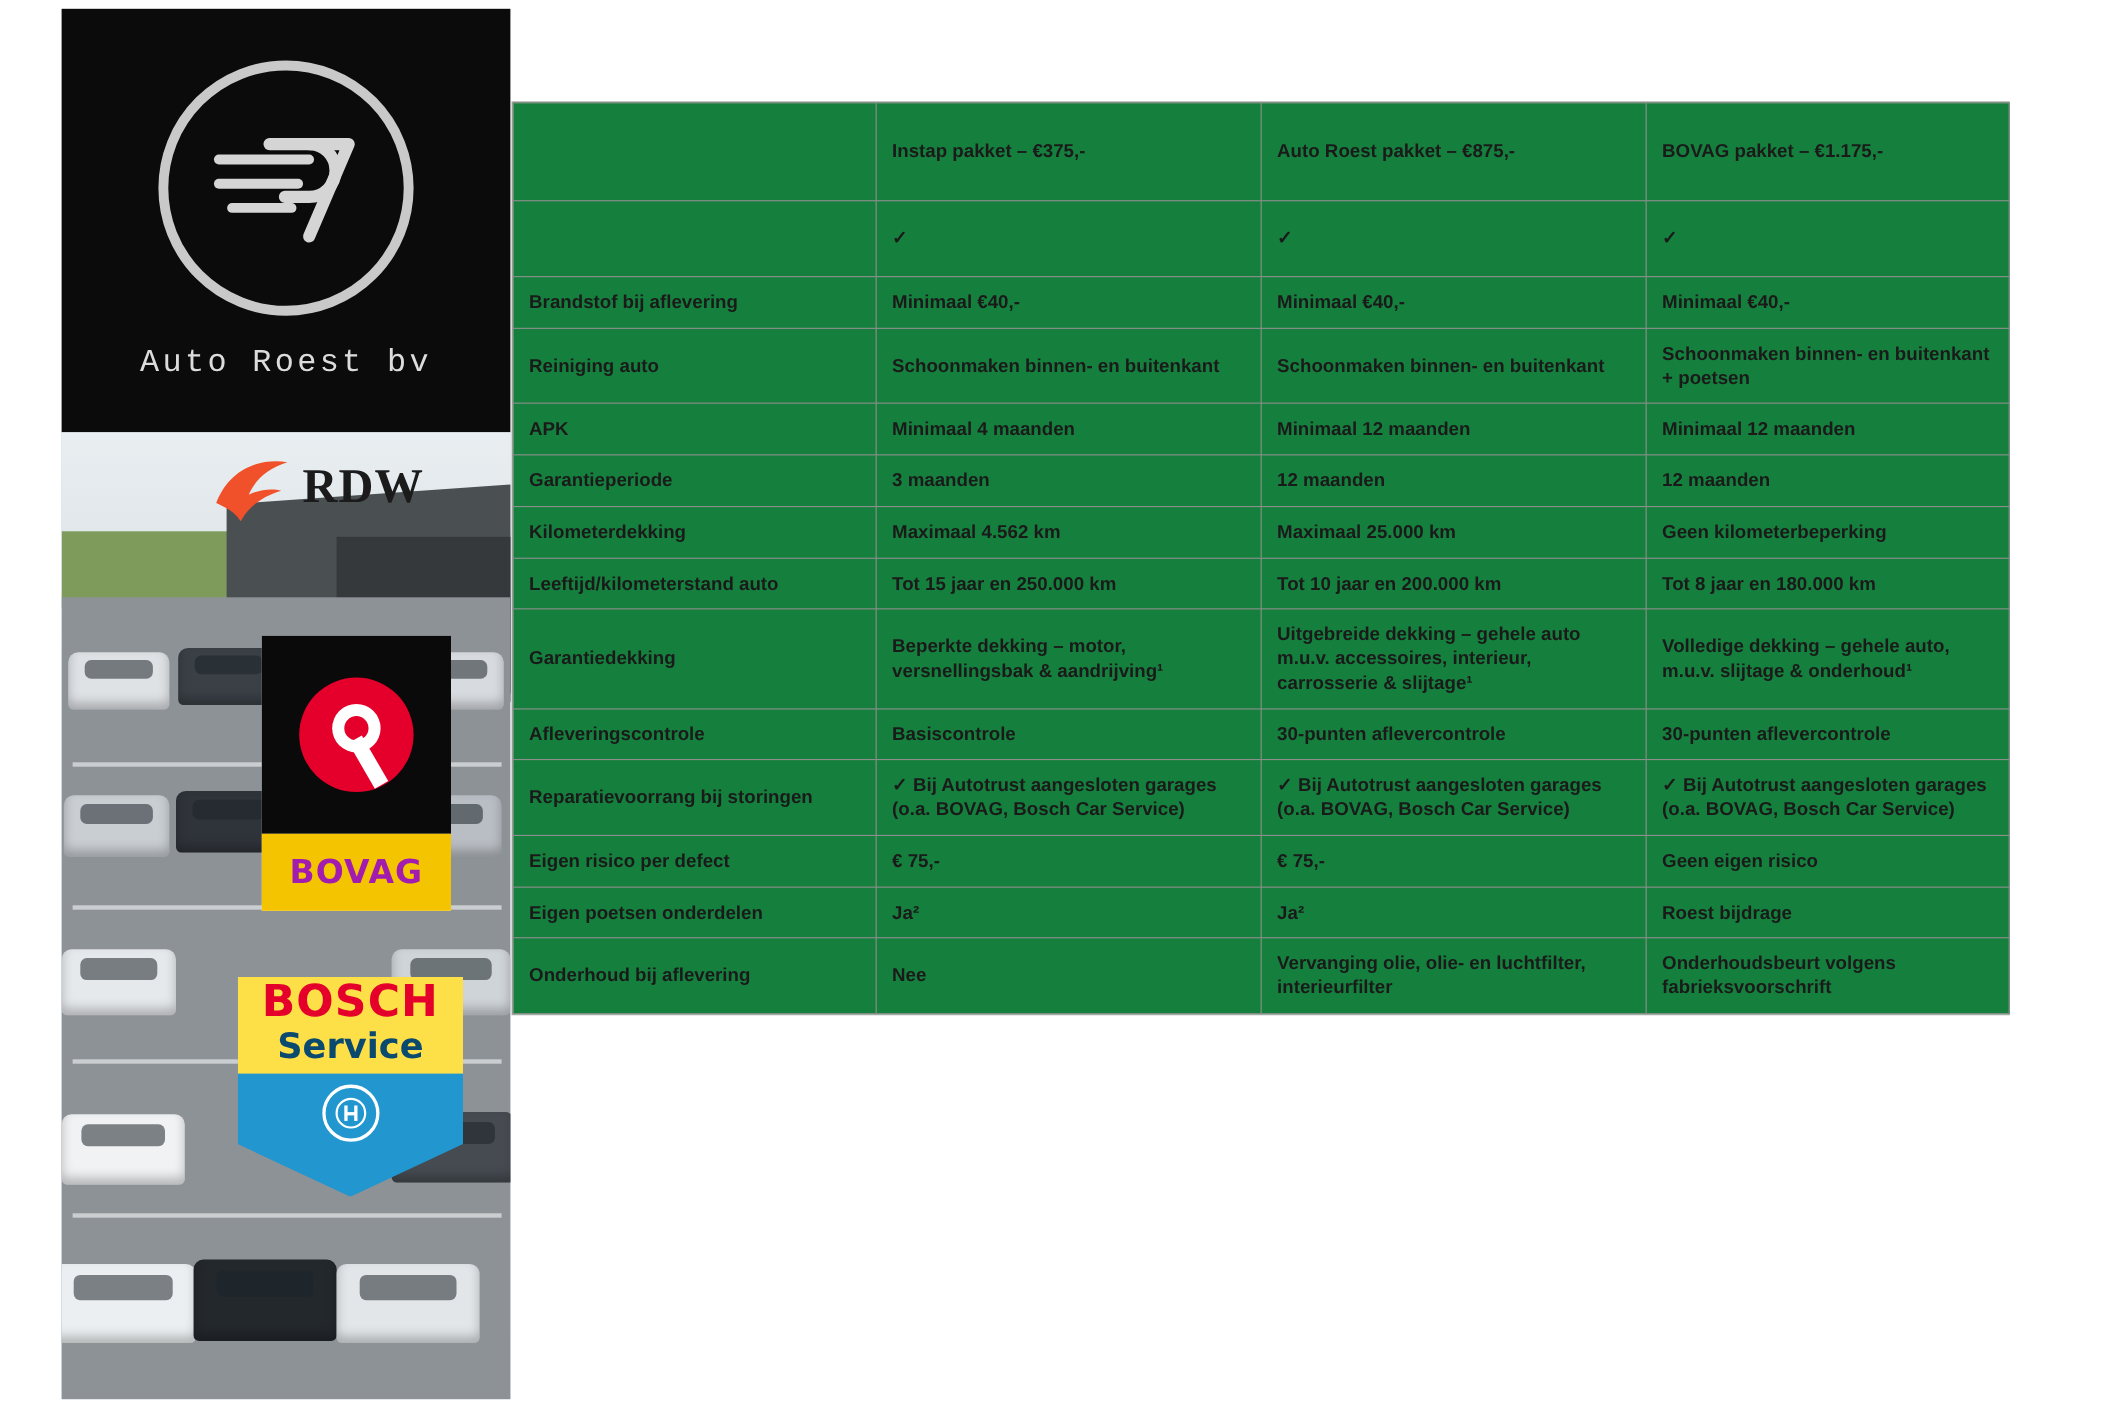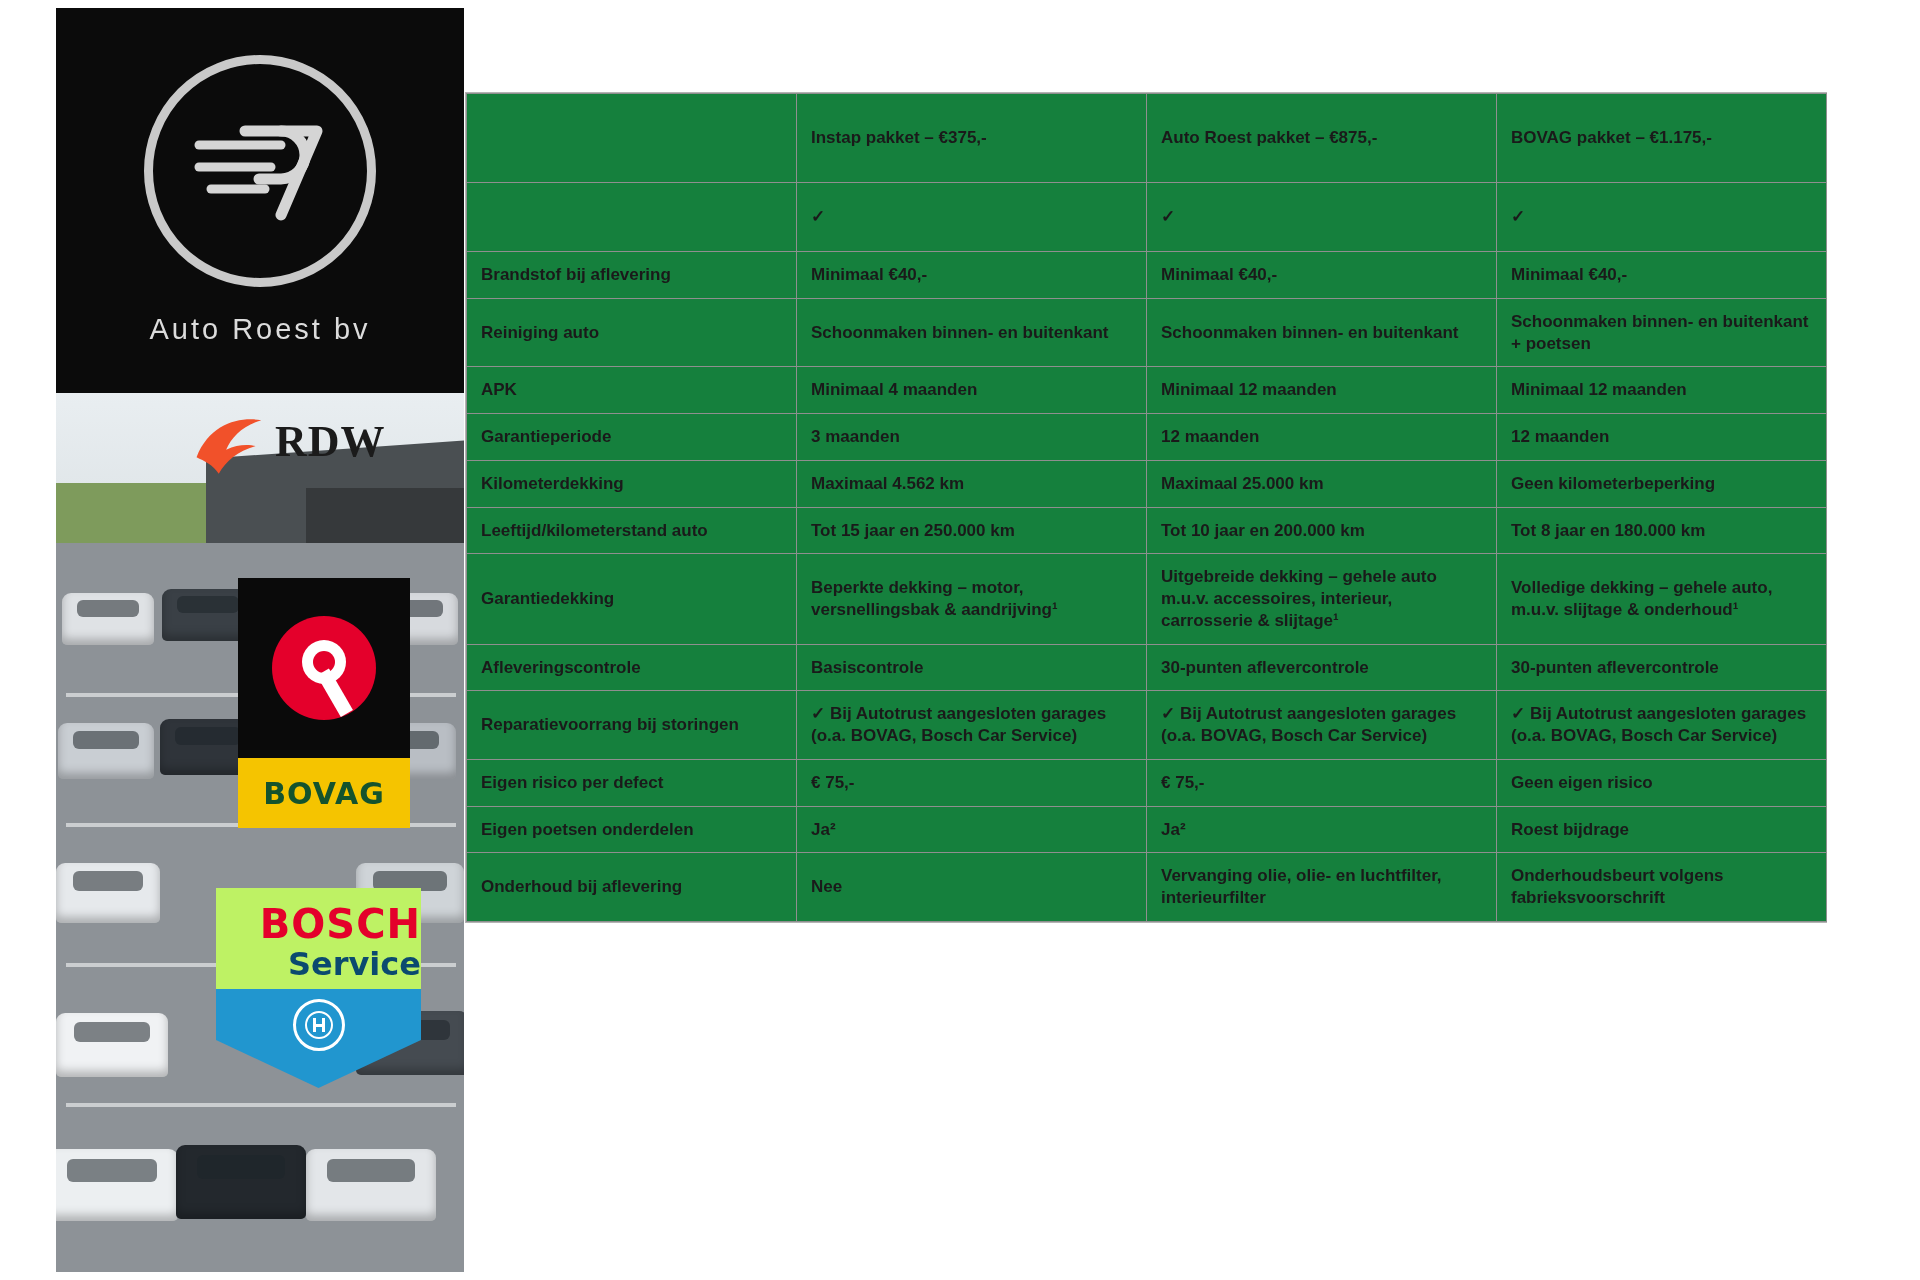--- a/index.html
+++ b/index.html
@@ -51,21 +51,21 @@
     display: flex;
     align-items: center;
     justify-content: center;
   }
   .logo-mark svg { display: block; }
   .logo-text {
     margin-top: 26px;
     color: #dcdcdc;
     font-size: 29px;
     letter-spacing: 3px;
-    font-family: Liberation Sans, sans-serif;
+    font-family: Liberation Mono, monospace;
   }
 
   .photo-panel {
     position: absolute;
     left: 0;
     top: 385px;
     width: 408px;
     height: 879px;
     overflow: hidden;
     background: linear-gradient(#b9c6cf, #9aa6ad);
@@ -139,35 +139,35 @@
   }
   .bovag-bottom {
     flex: 1; background: #f5c400;
     display: flex; align-items: center; justify-content: center;
   }
   .bovag-word {
     font-family: "DejaVu Sans", sans-serif;
     font-weight: bold;
     font-size: 30px;
     letter-spacing: 1px;
-    color: #14532d;
+    color: #a21caf;
   }
   .bosch-badge {
     position: absolute;
     left: 160px; top: 880px;
     width: 205px; height: 200px;
     background: #2196cf;
     display: flex; flex-direction: column; align-items: center;
     clip-path: polygon(0 0, 100% 0, 100% 76%, 50% 100%, 0 76%);
   }
   .bosch-white {
     width: 100%;
-    background: #bef264;
-    text-align: right;
-    padding: 13px 0 6px 0;
+    background: #fde047;
+    text-align: center;
+    padding: 0 0 6px 0;
   }
   .bosch-word {
     color: #e4002b;
     font-size: 40px;
     font-weight: bold;
     letter-spacing: 1px;
     font-family: "DejaVu Sans", sans-serif;
   }
   .bosch-service {
     color: #0b4a6f;

